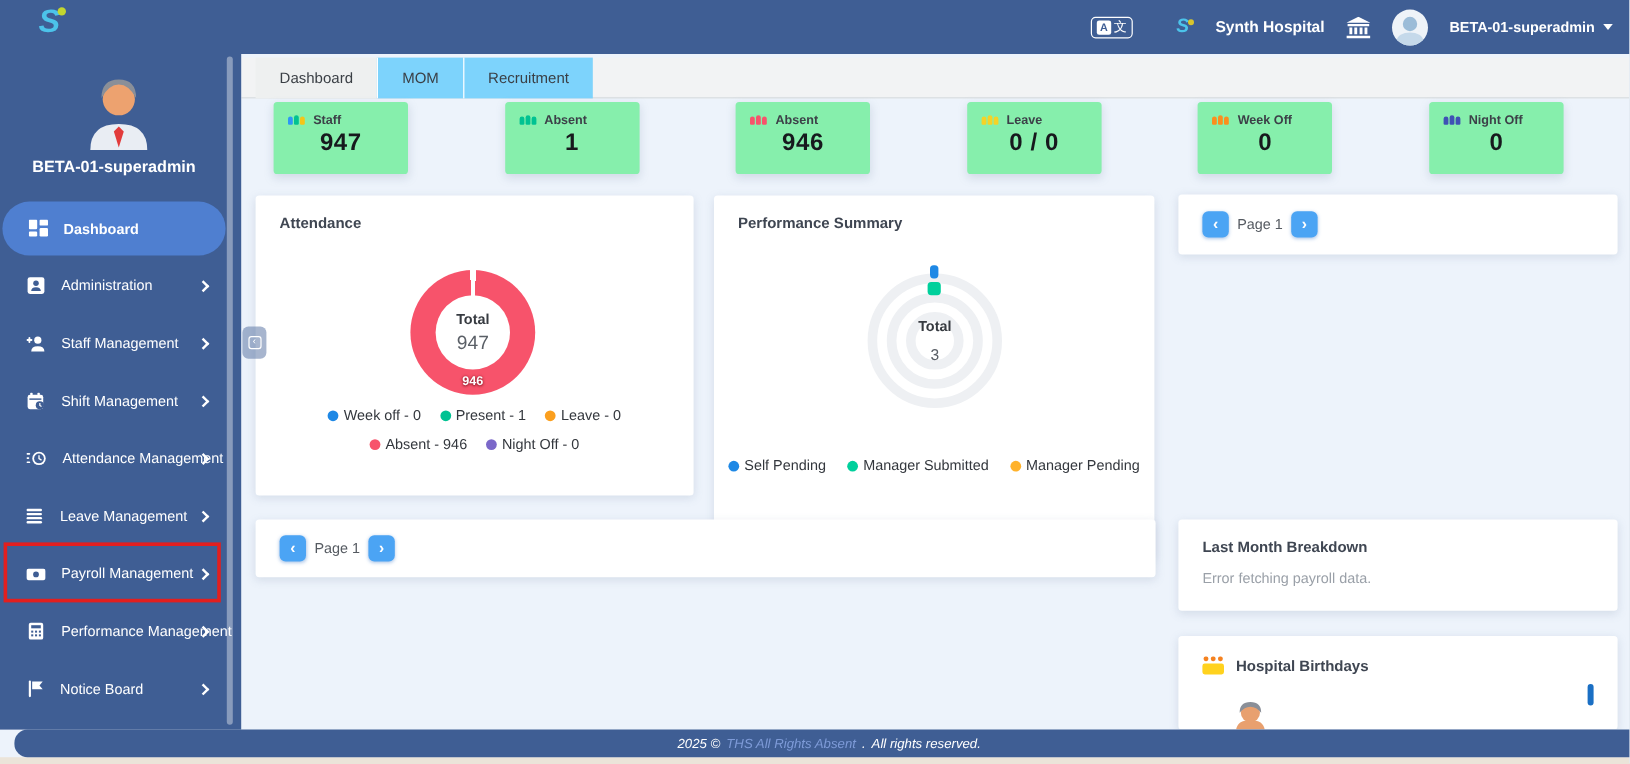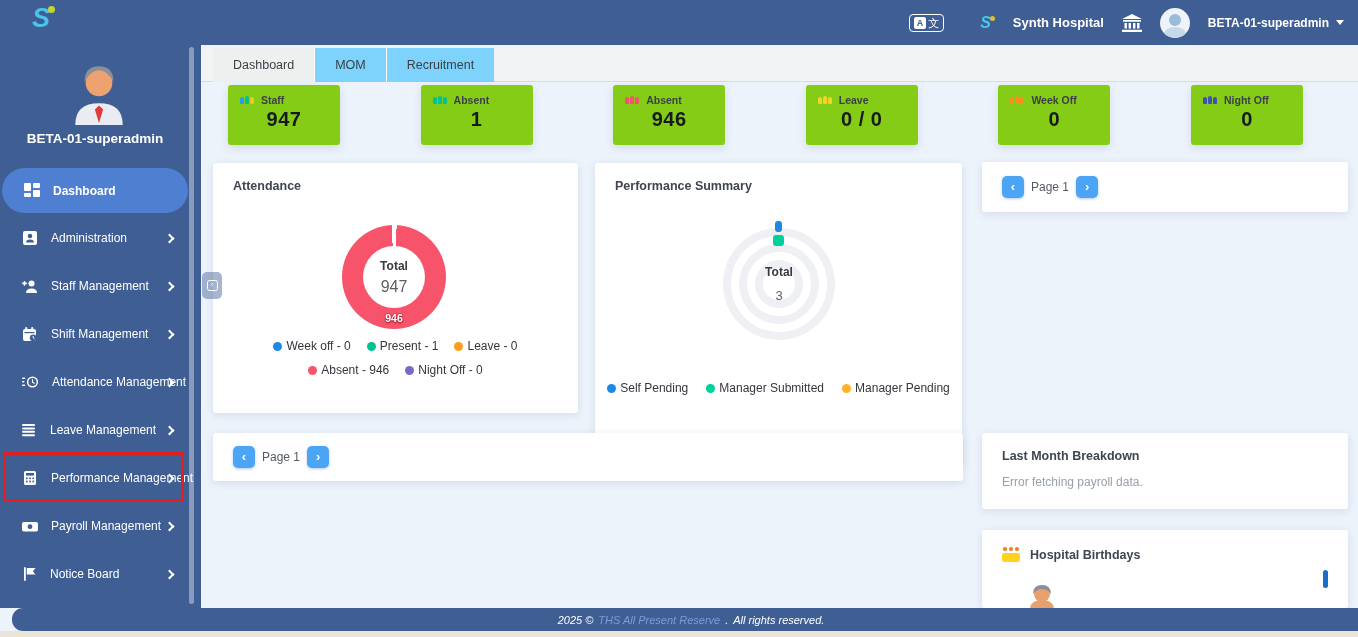--- a/index.html
+++ b/index.html
@@ -44,21 +44,21 @@
 
   
   .content{position:absolute;left:201px;top:45px;width:1157px;height:563px;background:var(--bg);overflow:hidden;}
   .tabbar{position:absolute;left:0;top:3px;width:1157px;height:34px;background:#f2f3f4;border-bottom:1px solid #d8dce0;display:flex;padding-left:12px;}
   .tab{height:34px;line-height:34px;padding:0 20px;font-size:12.5px;color:#3a3f45;background:#7dd3fc;border-left:1.5px solid #fff;cursor:pointer;}
   .tab:first-child{border-left:none;background:#eef0f0;}
   .card{position:absolute;background:#fff;border-radius:3px;box-shadow:0 2px 8px rgba(110,130,160,.20);}
 
   
   .stat-row{position:absolute;left:27px;top:40px;width:1075px;display:flex;justify-content:space-between;}
-  .stat-card{position:relative;width:112px;height:60px;background:#84cc16;border-radius:3px;box-shadow:0 3px 8px rgba(110,130,160,.22);}
+  .stat-card{position:relative;width:112px;height:60px;background:#86efac;border-radius:3px;box-shadow:0 3px 8px rgba(110,130,160,.22);}
   .stat-top{display:flex;align-items:center;gap:7px;padding:9px 0 0 12px;}
   .stat-label{font-size:10.5px;color:#3c4048;font-weight:bold;}
   .ppl{display:flex;align-items:flex-end;gap:1px;}
   .ppl i{display:block;width:4px;height:7px;border-radius:2px 2px 1px 1px;}
   .ppl i:nth-child(2){height:8px;}
   .stat-value{text-align:center;font-size:20px;font-weight:bold;color:#17191d;margin-top:2px;letter-spacing:.5px;}
 
   
   .att-card{left:12px;top:118px;width:365px;height:250px;}
   .card-title{position:absolute;left:20px;top:16px;font-size:12.5px;font-weight:bold;color:#3f4652;}
@@ -221,41 +221,41 @@
               <rect x="0" y="1" width="13" height="2" rx="1"></rect>
               <rect x="0" y="4.4" width="13" height="2" rx="1"></rect>
               <rect x="0" y="7.8" width="13" height="2" rx="1"></rect>
               <rect x="0" y="11.2" width="13" height="2" rx="1"></rect>
             </g>
           </svg>
         <span>Leave Management</span>
         <span class="chev"></span>
       </div>
       <div class="menu-item">
+        <svg width="16" height="15" viewBox="0 0 16 15">
+            <rect x="0" y="3" width="16" height="9.5" rx="1.8" fill="#fff"></rect>
+            <circle cx="8" cy="7.7" r="2.4" fill="#3f5e94"></circle>
+          </svg>
+        <span>Payroll Management</span>
+        <span class="chev"></span>
+      </div>
+      <div class="menu-item">
         <svg width="16" height="16" viewBox="0 0 16 16">
             <rect x="2" y="1" width="12" height="14" rx="1.6" fill="#fff"></rect>
             <rect x="4" y="3" width="8" height="2.6" fill="#3f5e94"></rect>
             <g fill="#3f5e94">
               <rect x="4" y="7.5" width="1.7" height="1.7"></rect>
               <rect x="7.2" y="7.5" width="1.7" height="1.7"></rect>
               <rect x="10.4" y="7.5" width="1.7" height="1.7"></rect>
               <rect x="4" y="10.6" width="1.7" height="1.7"></rect>
               <rect x="7.2" y="10.6" width="1.7" height="1.7"></rect>
               <rect x="10.4" y="10.6" width="1.7" height="1.7"></rect>
             </g>
           </svg>
         <span>Performance Management</span>
-        <span class="chev"></span>
-      </div>
-      <div class="menu-item">
-        <svg width="16" height="15" viewBox="0 0 16 15">
-            <rect x="0" y="3" width="16" height="9.5" rx="1.8" fill="#fff"></rect>
-            <circle cx="8" cy="7.7" r="2.4" fill="#3f5e94"></circle>
-          </svg>
-        <span>Payroll Management</span>
         <span class="chev"></span>
       </div>
       <div class="menu-item">
         <svg width="15" height="16" viewBox="0 0 15 16">
             <g fill="#fff">
               <rect x="2" y="1" width="1.8" height="14" rx=".9"></rect>
               <path d="M4.8 2 h8.8 l-2.7 3.2 2.7 3.2 h-8.8 z"></path>
             </g>
           </svg>
         <span>Notice Board</span>
@@ -443,19 +443,19 @@
       </svg>
     </div>
 
     <div class="collapse-toggle">
       <span class="sq">‹</span>
     </div>
   </div>
 
   <div class="footer">
     <span>2025 ©</span>
-    <span class="link">THS All Present Reserve</span>
+    <span class="link">THS All Rights Absent</span>
     <span>.</span>
     <span>All rights reserved.</span>
   </div>
   <div class="bottom-strip"></div>
 
 </div>
 
 </body></html>

